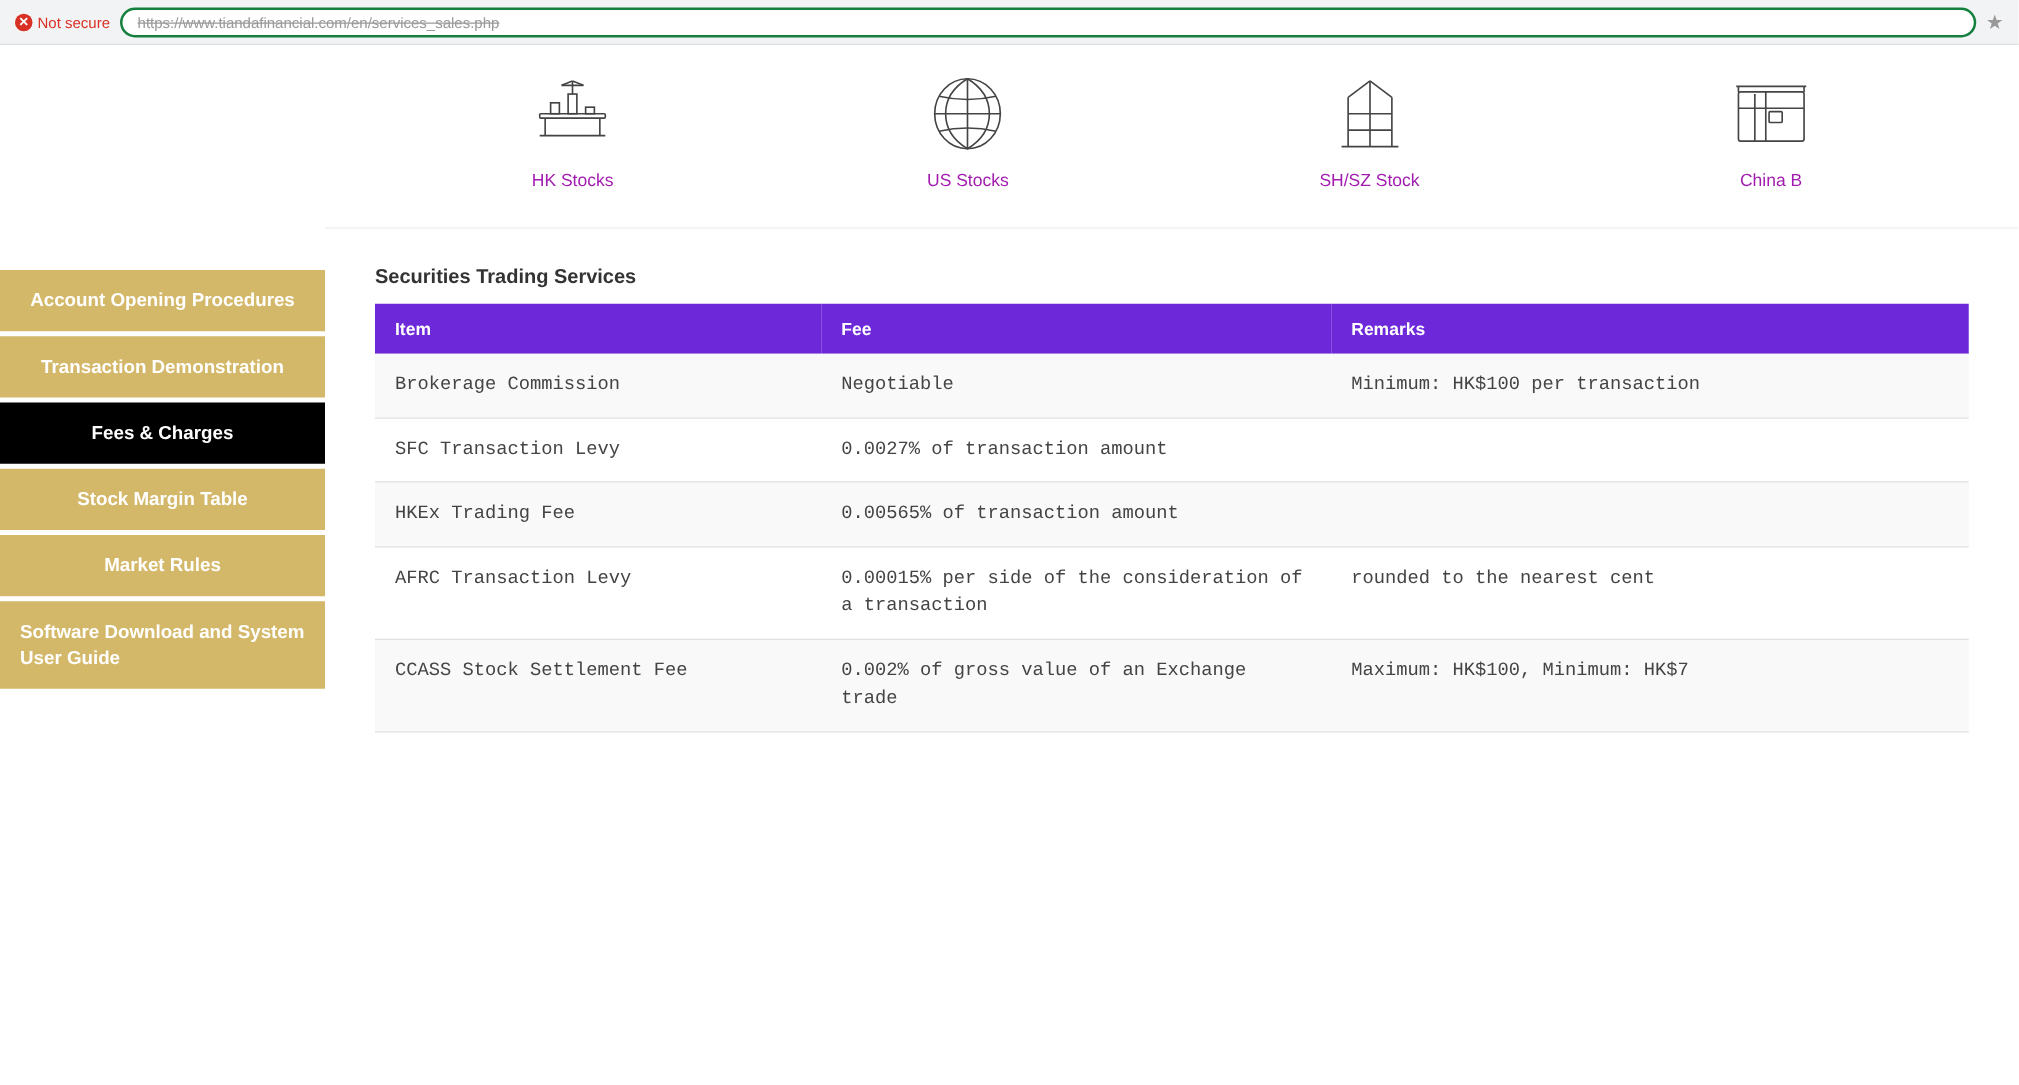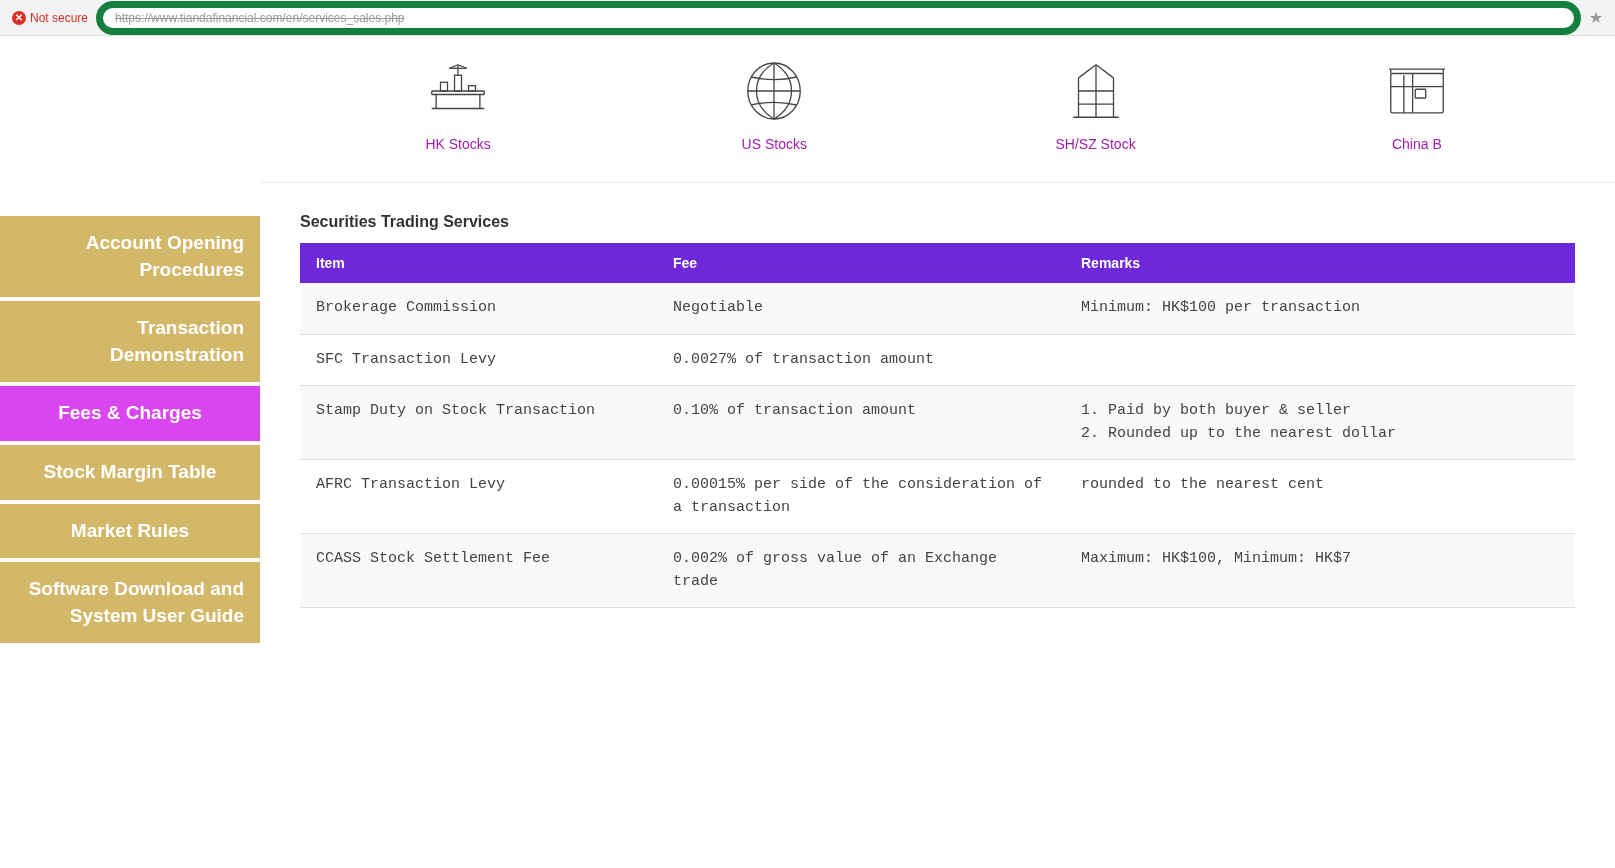--- a/index.html
+++ b/index.html
@@ -31,21 +31,21 @@
       display: inline-flex;
       align-items: center;
       justify-content: center;
       color: white;
       font-size: 10px;
       font-weight: bold;
     }
     .browser-bar .url-bar {
       flex: 1;
       background: #fff;
-      border: 7px solid #15803d;
+      border: 2px solid #15803d;
       border-radius: 20px;
       padding: 3px 12px;
       font-size: 12px;
       color: #555;
     }
     .browser-bar .url-bar .url-text {
       text-decoration: line-through;
       color: #999;
     }
     .star-icon {
@@ -63,31 +63,31 @@
     .sidebar {
       width: 260px;
       flex-shrink: 0;
       background: #fff;
       padding-top: 180px;
     }
     .sidebar-item {
       display: flex;
       align-items: center;
       justify-content: center;
-      text-align: right;
+      text-align: left;
       background: #d4b86a;
       color: #fff;
-      font-size: 19px;
+      font-size: 15px;
       font-weight: 600;
       padding: 14px 16px;
       margin-bottom: 4px;
       cursor: pointer;
       line-height: 1.4;
     }
-    .sidebar-item.active { background: #d946ef; }
+    .sidebar-item.active { background: #000000; }
 
     
     .main-area {
       flex: 1;
       overflow-y: auto;
     }
     .icons-section {
       display: flex;
       align-items: center;
       justify-content: space-around;
@@ -275,26 +275,23 @@
               <td>Brokerage Commission</td>
               <td>Negotiable</td>
               <td>Minimum: HK$100 per transaction</td>
             </tr>
             <tr>
               <td>SFC Transaction Levy</td>
               <td>0.0027% of transaction amount</td>
               <td></td>
             </tr>
             <tr>
-              <td>Stamp Duty on Stock Transaction</td>
-              <td>0.10% of transaction amount</td>
-              <td>
-                <div>1. Paid by both buyer &amp; seller</div>
-                <div>2. Rounded up to the nearest dollar</div>
-              </td>
+              <td>HKEx Trading Fee</td>
+              <td>0.00565% of transaction amount</td>
+              <td></td>
             </tr>
             <tr>
               <td>AFRC Transaction Levy</td>
               <td>0.00015% per side of the consideration of a transaction</td>
               <td>rounded to the nearest cent</td>
             </tr>
             <tr>
               <td>CCASS Stock Settlement Fee</td>
               <td>0.002% of gross value of an Exchange trade</td>
               <td>Maximum: HK$100, Minimum: HK$7</td>

